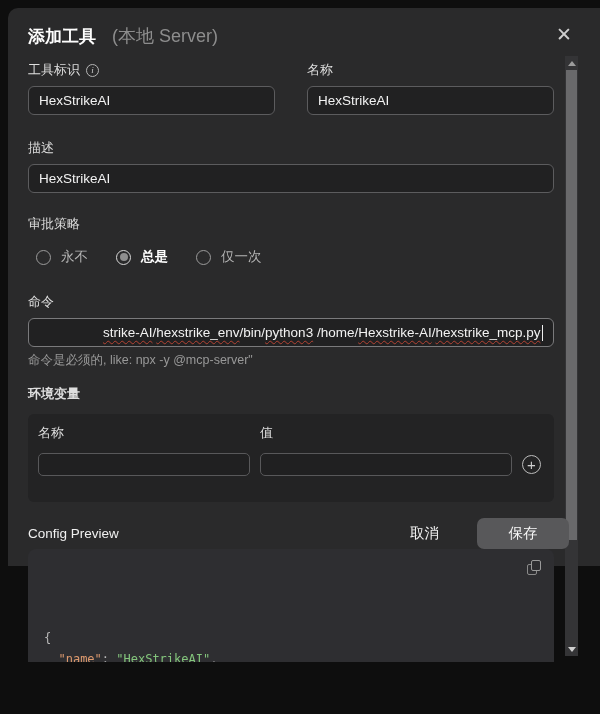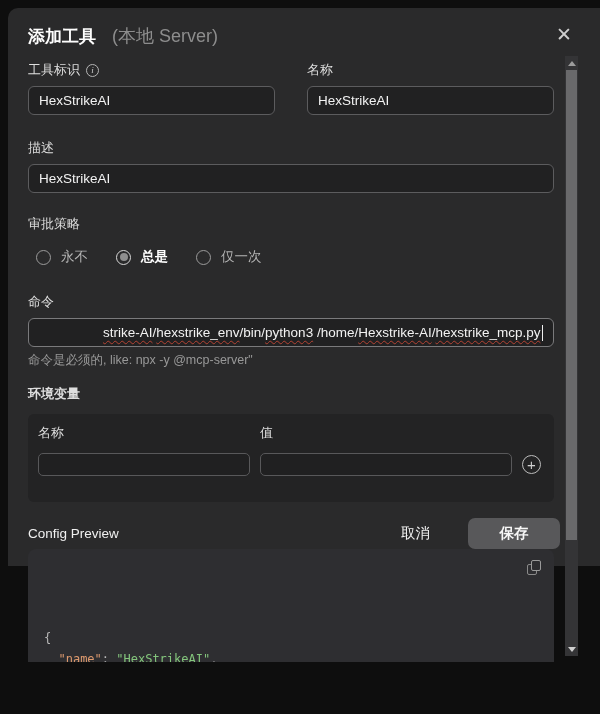--- a/index.html
+++ b/index.html
@@ -85,25 +85,25 @@
     display:flex; align-items:center; justify-content:center; cursor:pointer; }
   .sbar-up { top:0; } .sbar-down { bottom:0; }
   .tri-up { width:0; height:0; border-left:4px solid transparent; border-right:4px solid transparent;
     border-bottom:5px solid #9c9c9c; }
   .tri-down { width:0; height:0; border-left:4px solid transparent; border-right:4px solid transparent;
     border-top:5px solid #cfcfcf; }
   .sbar-thumb { position:absolute; left:1px; top:14px; width:11px; height:470px;
     background:#69696b; cursor:pointer; }
 
   
-  .footer { position:absolute; bottom:17px; right:40px; display:flex; align-items:center; gap:38px;margin-top:11px; }
+  .footer { position:absolute; bottom:17px; right:31px; display:flex; align-items:center; gap:38px;margin-top:11px; }
   .cancel-btn { background:transparent; border:none; color:#f2f2f2; font-size:14.5px;
     cursor:pointer; font-family:inherit; }
   .save-btn { background:#58585a; border:none; border-radius:7px; color:#f7f7f7;
-    font-size:14.5px; width:92px; height:31px; cursor:pointer; font-family:inherit; font-weight:700; }
+    font-size:14.5px; width:92px; height:31px; cursor:pointer; font-family:inherit; font-weight:400; }
 </style>
 </head>
 <body>
 
 <div class="dialog">
 
   <div class="dlg-header">
     <span class="dlg-title">添加工具</span>
     <span class="dlg-subtitle">(本地 Server)</span>
   </div>

